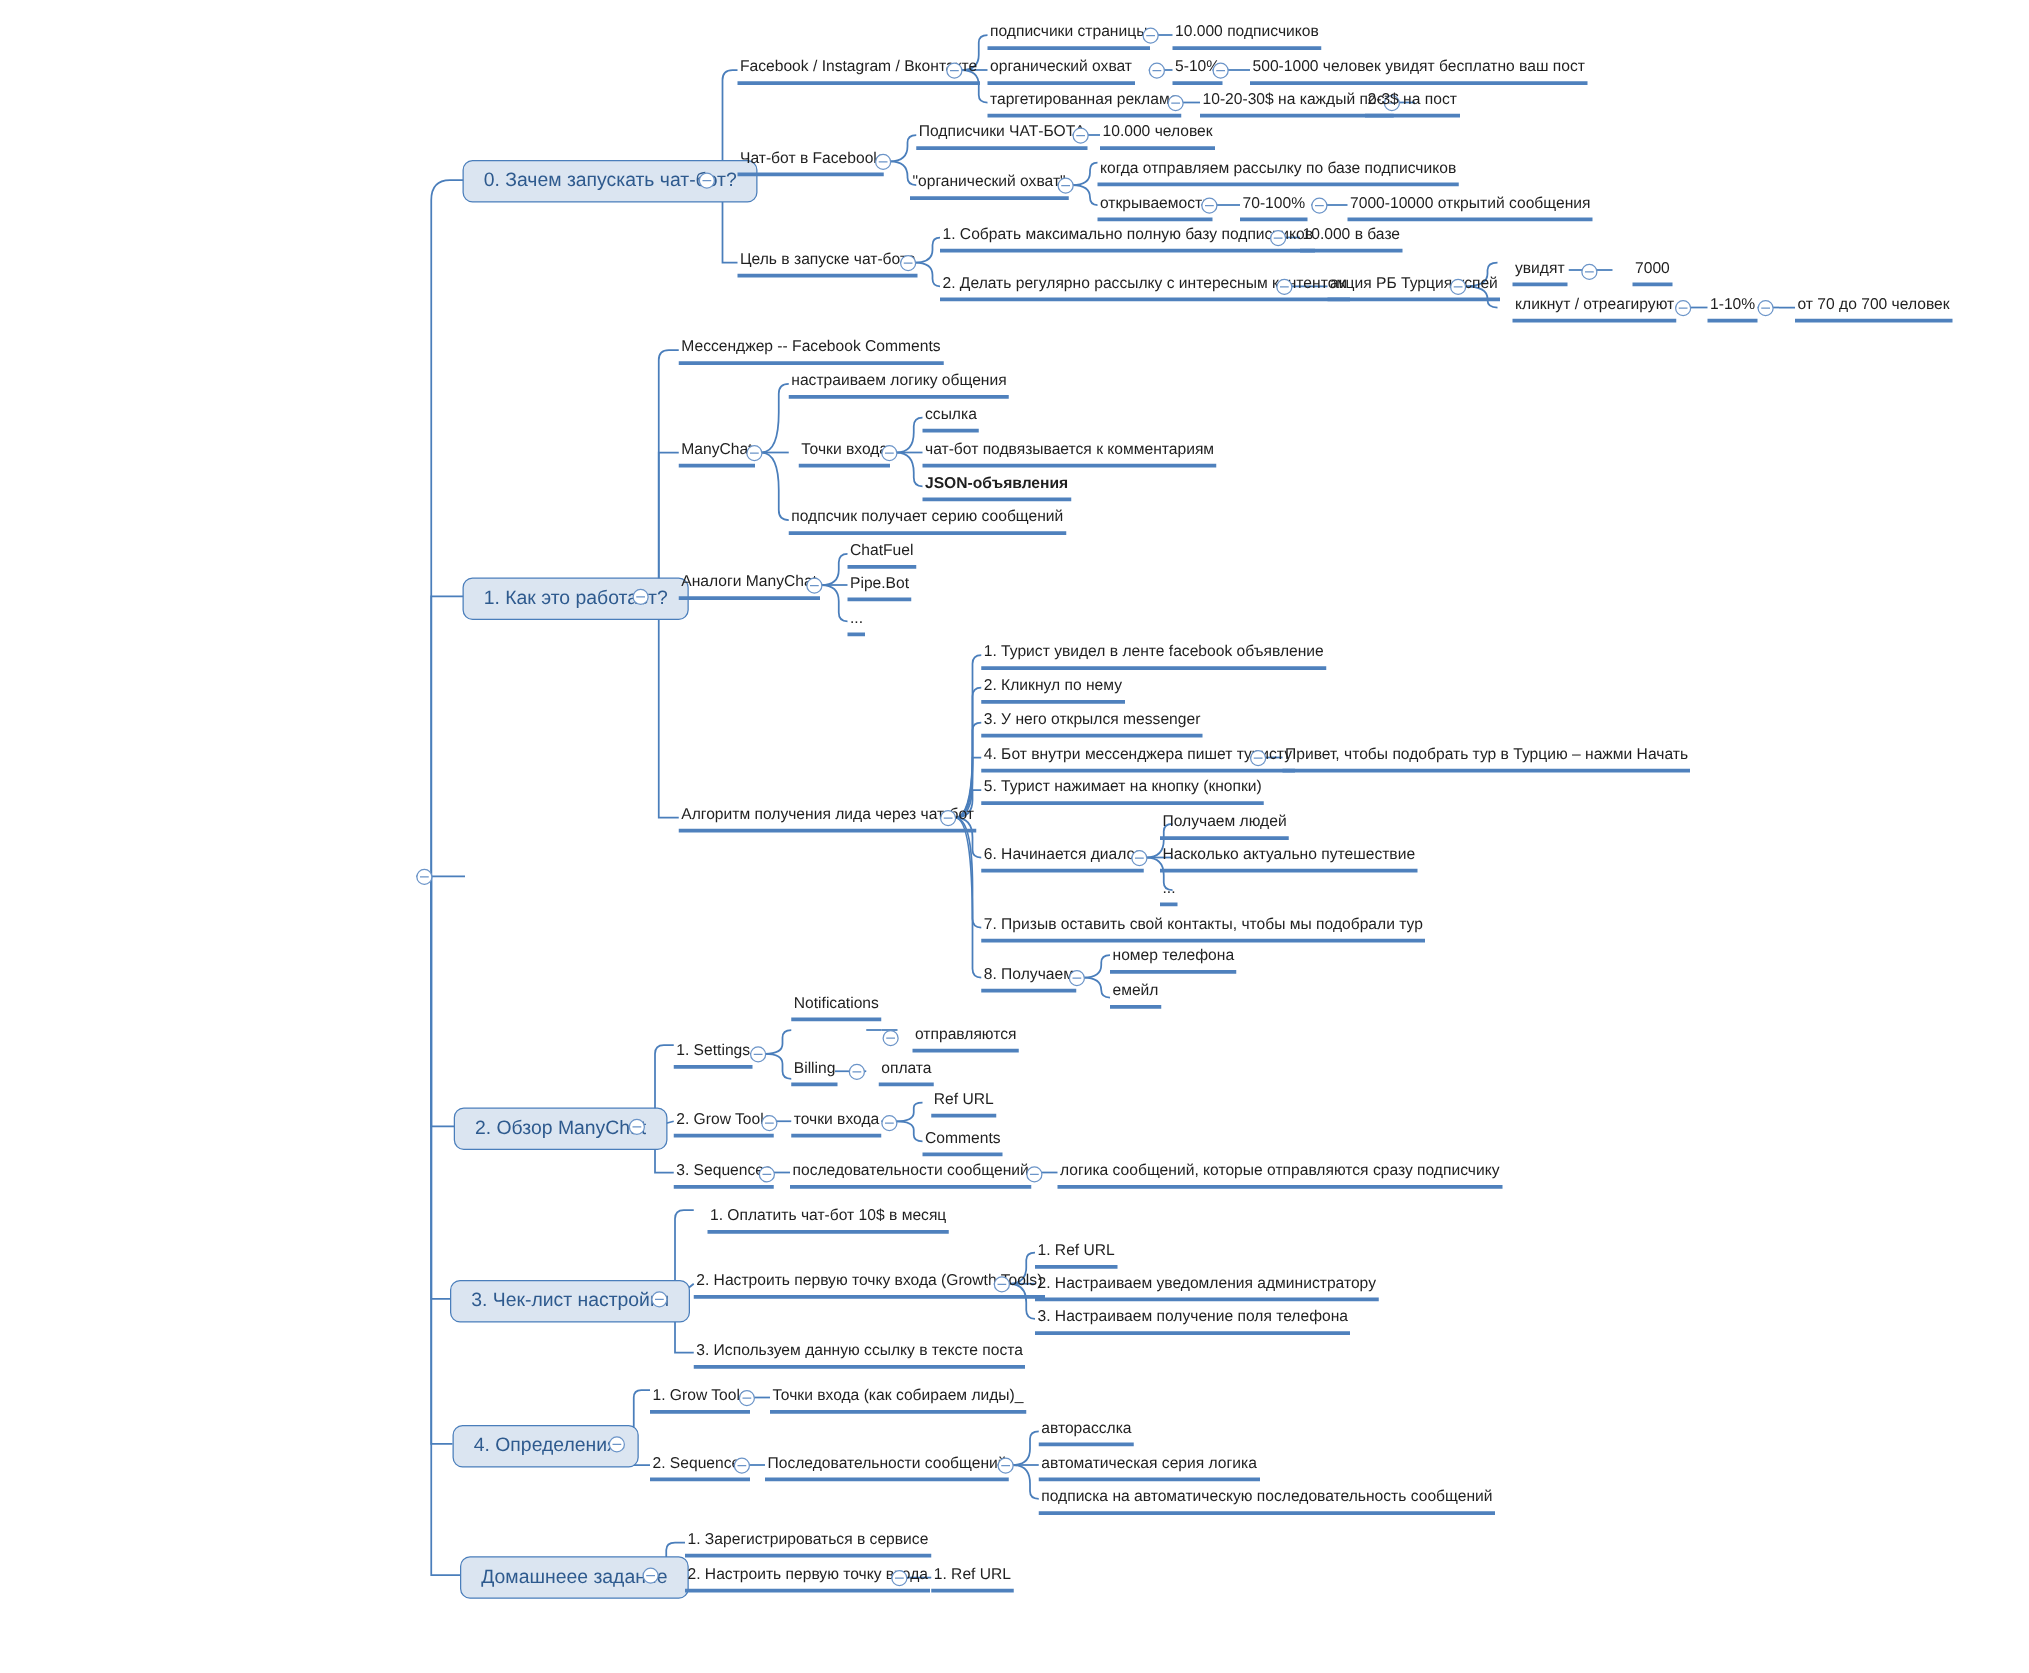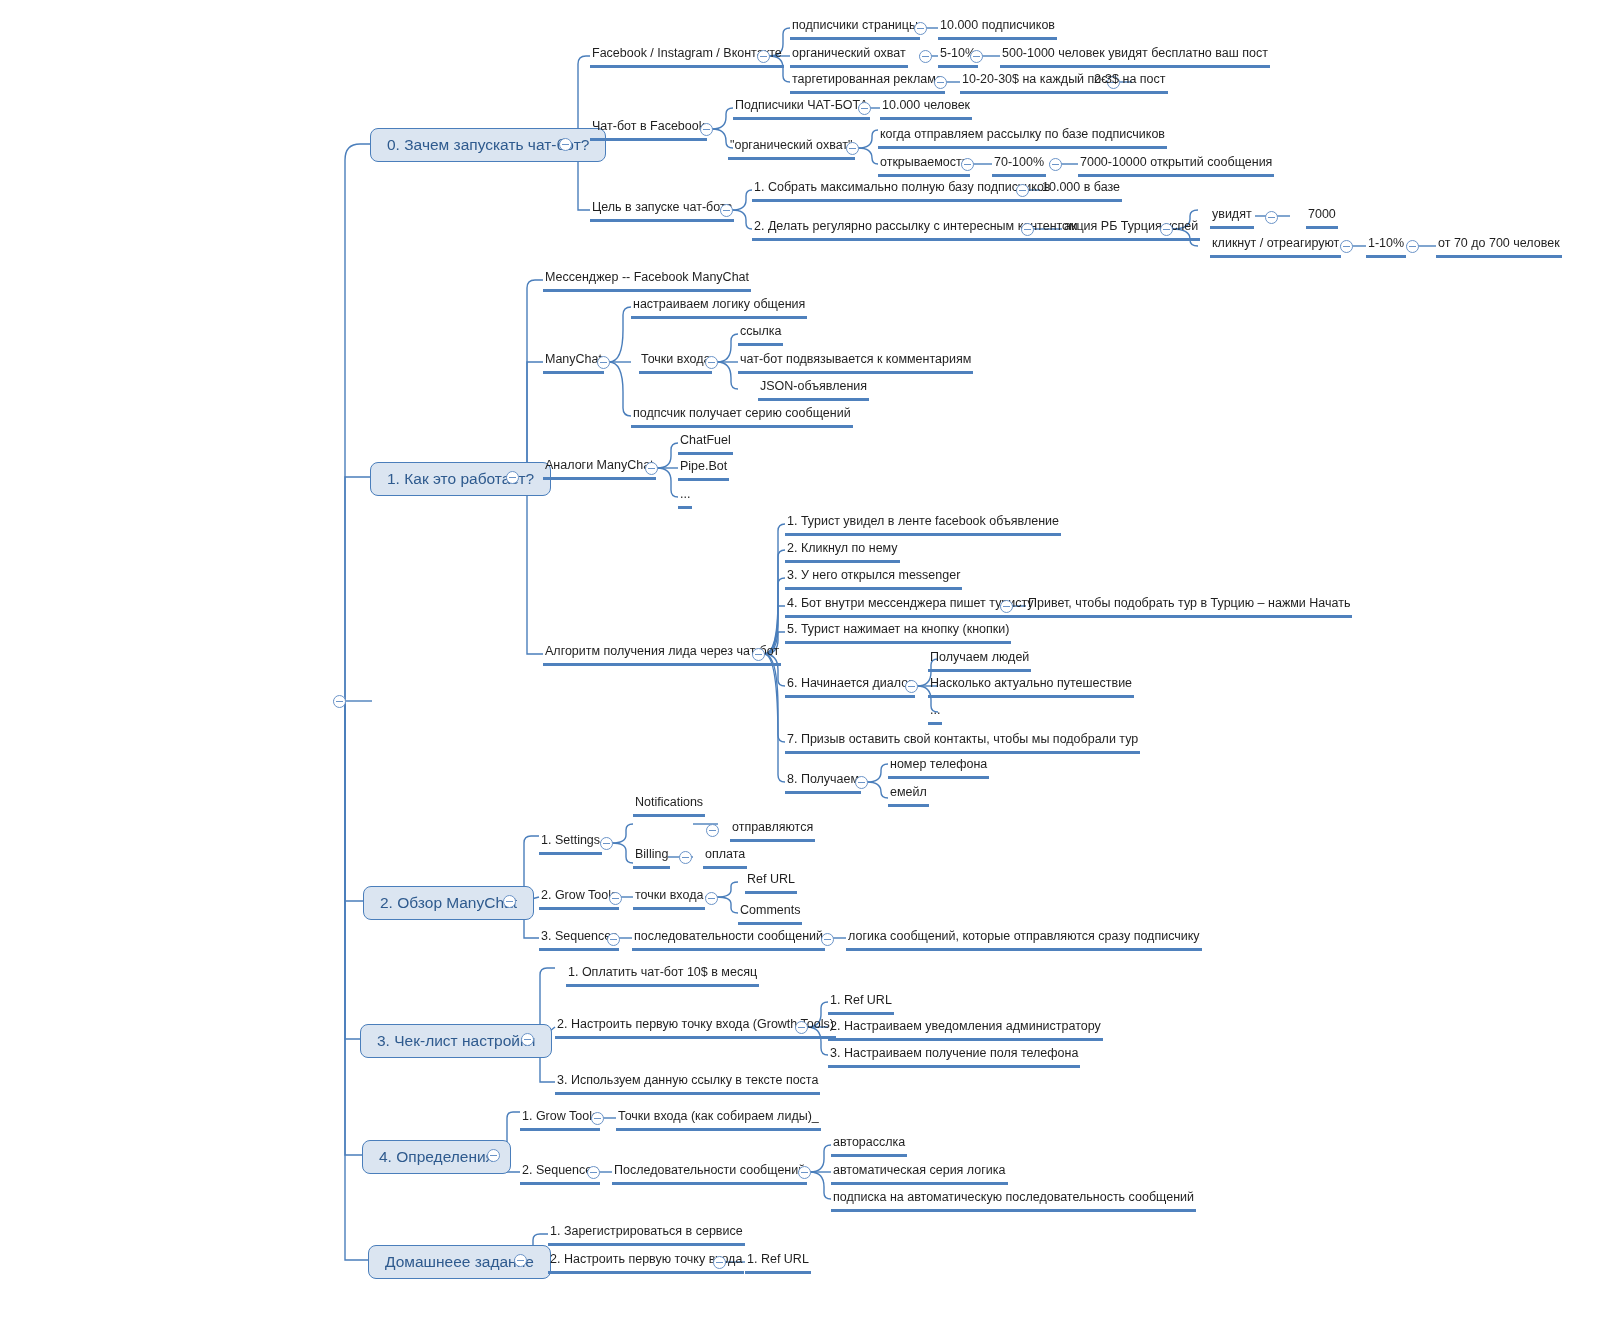--- a/index.html
+++ b/index.html
@@ -311,33 +311,33 @@
 
   <div class="node leaf" style="left:1210px; top:236px;">кликнут / отреагируют</div>
   <div class="toggle" style="left:1340px; top:240px;"></div>
   <div class="node leaf" style="left:1366px; top:236px;">1-10%</div>
   <div class="toggle" style="left:1406px; top:240px;"></div>
   <div class="node leaf" style="left:1436px; top:236px;">от 70 до 700 человек</div>
 
   <div class="node lvl1" style="left:370px; top:462px;">1. Как это работает?</div>
   <div class="toggle" style="left:506px; top:471px;"></div>
 
-  <div class="node leaf" style="left:543px; top:270px;">Мессенджер -- Facebook ManyChat</div>
+  <div class="node leaf" style="left:543px; top:270px;">Мессенджер -- Facebook Comments</div>
 
   <div class="node leaf" style="left:543px; top:352px;">ManyChat</div>
   <div class="toggle" style="left:597px; top:356px;"></div>
 
   <div class="node leaf" style="left:631px; top:297px;">настраиваем логику общения</div>
 
   <div class="node leaf" style="left:639px; top:352px;">Точки входа</div>
   <div class="toggle" style="left:705px; top:356px;"></div>
 
   <div class="node leaf" style="left:738px; top:324px;">ссылка</div>
   <div class="node leaf" style="left:738px; top:352px;">чат-бот подвязывается к комментариям</div>
-  <div class="node leaf" style="left:758px; top:379px;">JSON-объявления</div>
+  <div class="node leaf" style="left:738px; top:379px;font-weight:bold;">JSON-объявления</div>
 
   <div class="node leaf" style="left:631px; top:406px;">подпсчик получает серию сообщений</div>
 
   <div class="node leaf" style="left:543px; top:458px;">Аналоги ManyChat</div>
   <div class="toggle" style="left:645px; top:462px;"></div>
 
   <div class="node leaf" style="left:678px; top:433px;">ChatFuel</div>
   <div class="node leaf" style="left:678px; top:459px;">Pipe.Bot</div>
   <div class="node leaf" style="left:678px; top:487px;">...</div>
 

